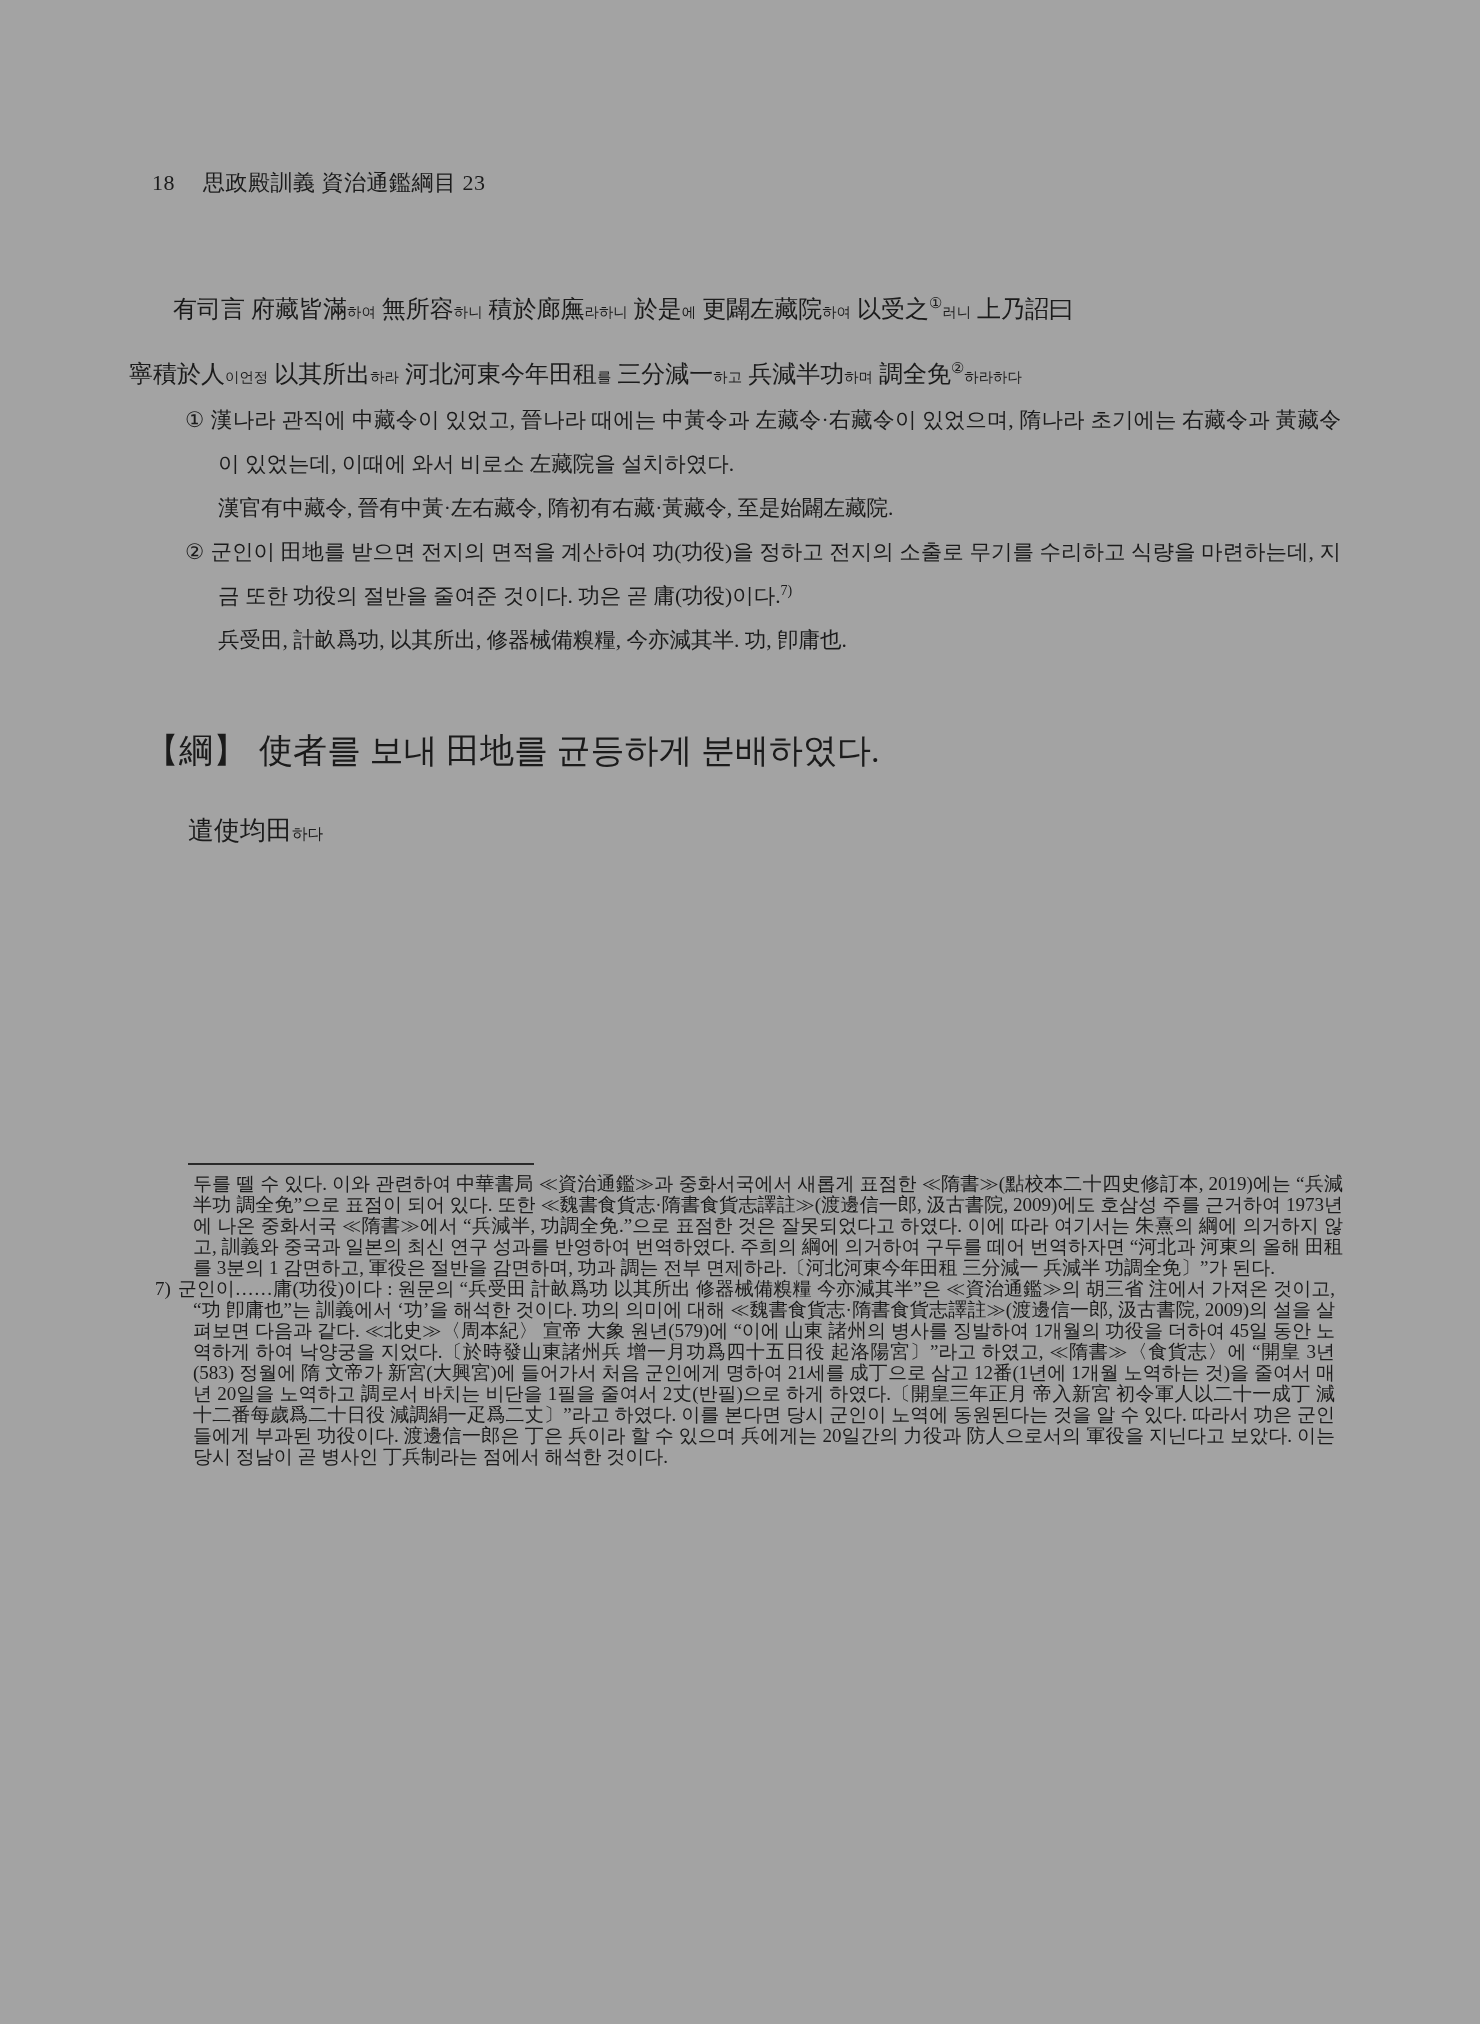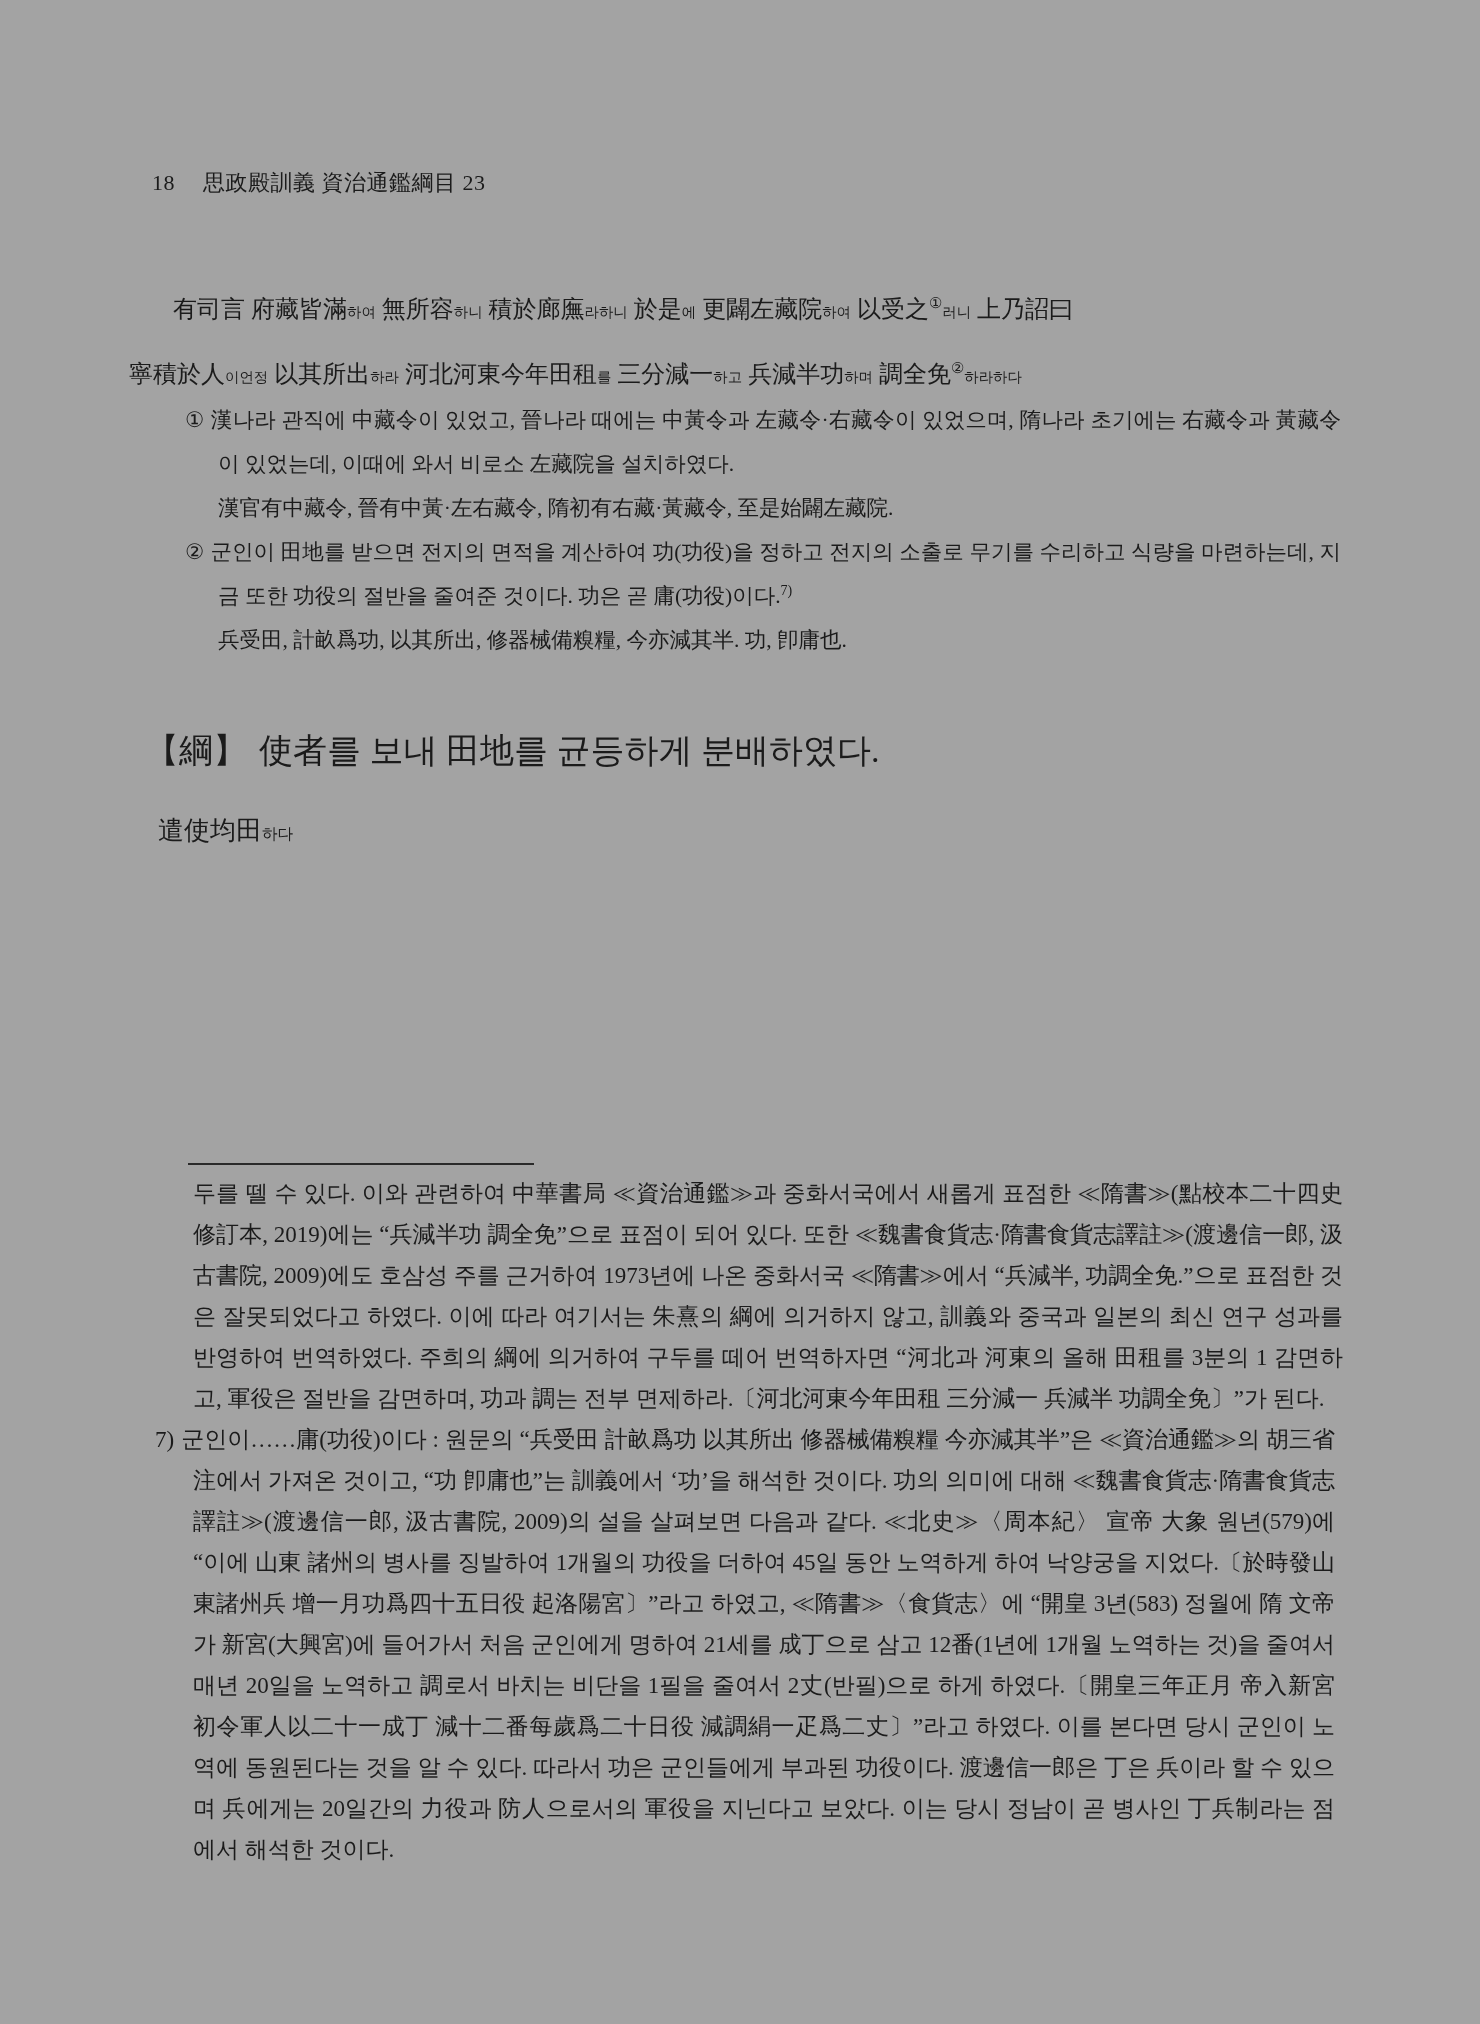--- a/index.html
+++ b/index.html
@@ -36,37 +36,37 @@
   .ann { margin: 0 0 0 40px; padding-left: 33px; text-indent: -33px; text-align: justify; }
   .ann-marker { margin-right: 6px; }
   .ann-hanmun { margin: 0 0 0 73px; white-space: nowrap; }
 
   .kang {
     position: absolute; top: 728px; left: 145px; width: 1200px;
     font-size: 34px; white-space: nowrap;
   }
   .kang .label { margin-right: 12px; }
   .kang-original {
-    position: absolute; top: 813px; left: 158px;
+    position: absolute; top: 813px; left: 188px;
     font-size: 26px; white-space: nowrap;
   }
 
   .mok {
     position: absolute; top: 921px; left: 145px; width: 1206px;
     font-size: 24.5px; line-height: 55.5px; text-align: justify;
   }
   .mok .label { margin-right: 10px; }
 
   .fn-rule {
     position: absolute; top: 1163px; left: 188px; width: 346px;
     border: 0; border-top: 2px solid #2a2a2a; margin: 0;
   }
   .footnotes {
     position: absolute; top: 1173px; left: 155px; width: 1188px;
-    font-size: 23px; line-height: 41px; text-align: justify;
+    font-size: 19px; line-height: 21px; text-align: justify;
   }
   .fn-cont { margin: 0 0 0 38px; }
   .fn-item { margin: 0 8px 0 38px; text-indent: -38px; }
   .fn-item .fn-marker { margin-right: 7px; }
 </style>
 </head>
 <body>
 
 <div class="page">
 

